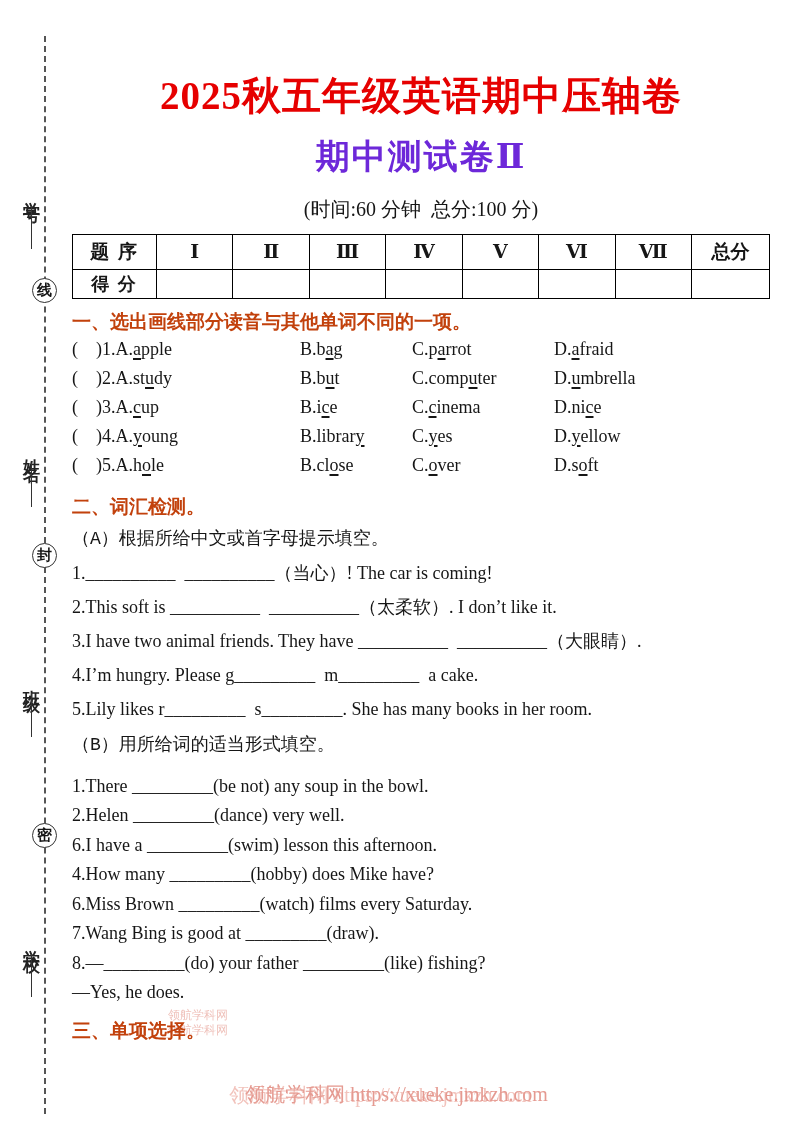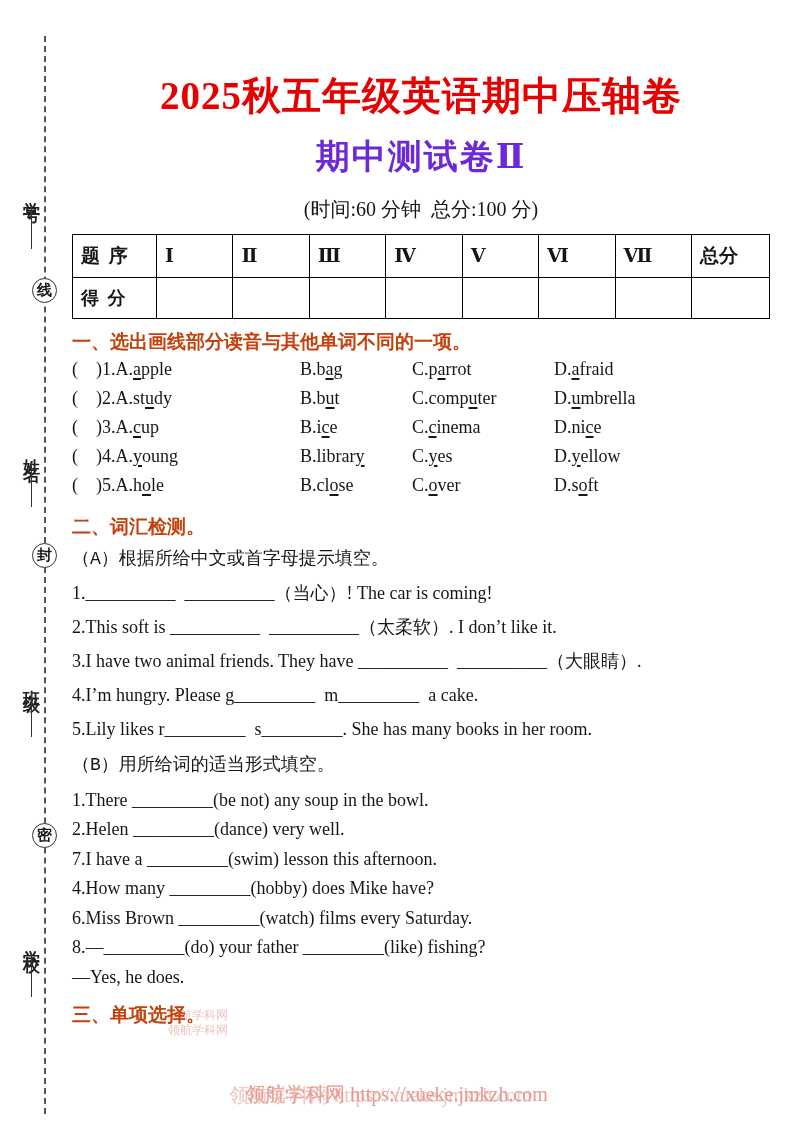--- a/index.html
+++ b/index.html
@@ -20,41 +20,41 @@
   .seal-circle{left:32px;width:25px;height:25px;border:1.3px solid #333;border-radius:50%;background:#fff;
     display:flex;align-items:center;justify-content:center;font-size:15px;font-weight:600;z-index:4;}
 
   
   .content{position:absolute;left:72px;top:58px;width:698px;z-index:2;}
   .title{margin:14px;text-align:center;font-size:39px;line-height:1.25;font-weight:700;color:#e60000;letter-spacing:1px;}
   .subtitle{margin:2px 0 0;text-align:center;font-size:34px;line-height:1.3;font-weight:700;color:#6d28d9;letter-spacing:2px;}
   .meta{margin-top:17px;text-align:center;font-size:20px;line-height:26px;white-space:pre;}
 
   table.score{width:100%;border-collapse:collapse;margin-top:12px;table-layout:fixed;}
-  table.score td{border:1.6px solid #000;text-align:left;padding:8px;font-size:18px;}
+  table.score td{border:1.6px solid #000;text-align:center;padding:0;font-size:18px;}
   table.score tr.hdr td{height:35px;font-weight:700;font-size:19px;}
   table.score tr.scr td{height:29px;}
   table.score td.lab{width:84px;font-weight:700;font-size:18px;letter-spacing:2px;}
   table.score td.total{width:78px;}
 
   .sec-head{margin-top:10px;font-size:19px;line-height:26px;font-weight:700;
     font-family:"Liberation Sans","DejaVu Sans",sans-serif;color:#c2410c;}
   .part-head{margin-top:6px;font-size:18px;line-height:26px;font-family:Liberation Mono, monospace;}
 
   
   #phonics{margin-top:4px;}
   .ph-row{display:grid;grid-template-columns:228px 112px 142px 1fr;align-items:baseline;height:29px;font-size:18px;}
   .slot{white-space:pre;}
   .ul{text-decoration:underline;text-decoration-thickness:1.5px;text-underline-offset:3px;}
 
   
   .qa{font-size:18px;line-height:34px;white-space:pre-wrap;}
   .qb{font-size:18px;line-height:29.5px;white-space:pre-wrap;}
   #vocab-a{margin-top:4px;}
-  #vocab-b{margin-top:8px;}
+  #vocab-b{margin-top:14px;}
 
   
   .wm-inline{position:absolute;left:168px;top:1008px;z-index:1;font-size:12px;line-height:15px;
     color:rgba(214,90,70,0.38);font-family:"Liberation Sans","DejaVu Sans",sans-serif;}
   .footer-wrap{position:absolute;bottom:14px;left:50%;transform:translateX(-50%);z-index:1;
     font-size:20px;white-space:nowrap;}
   .fw1{position:absolute;left:-16px;top:1px;color:#f2c3bc;}
   .fw2{position:relative;color:#e59a91;}
 </style>
 </head>
@@ -156,23 +156,24 @@
       <div class="qa">2.This soft is __________  __________（太柔软）. I don’t like it.</div>
       <div class="qa">3.I have two animal friends. They have __________  __________（大眼睛）.</div>
       <div class="qa">4.I’m hungry. Please g_________  m_________  a cake.</div>
       <div class="qa">5.Lily likes r_________  s_________. She has many books in her room.</div>
     </div>
 
   <div class="part-head">（B）用所给词的适当形式填空。</div>
   <div id="vocab-b">
       <div class="qb">1.There _________(be not) any soup in the bowl.</div>
       <div class="qb">2.Helen _________(dance) very well.</div>
-      <div class="qb">7.I have a _________(swim) lesson this afternoon.</div>
+      <div class="qb">6.I have a _________(swim) lesson this afternoon.</div>
       <div class="qb">4.How many _________(hobby) does Mike have?</div>
       <div class="qb">6.Miss Brown _________(watch) films every Saturday.</div>
+      <div class="qb">7.Wang Bing is good at _________(draw).</div>
       <div class="qb">8.—_________(do) your father _________(like) fishing?</div>
       <div class="qb">—Yes, he does.</div>
     </div>
 
   <div class="sec-head">三、单项选择。</div>
 </div>
 
 <div class="wm-inline">
   <div>领航学科网</div>
   <div>领航学科网</div>

